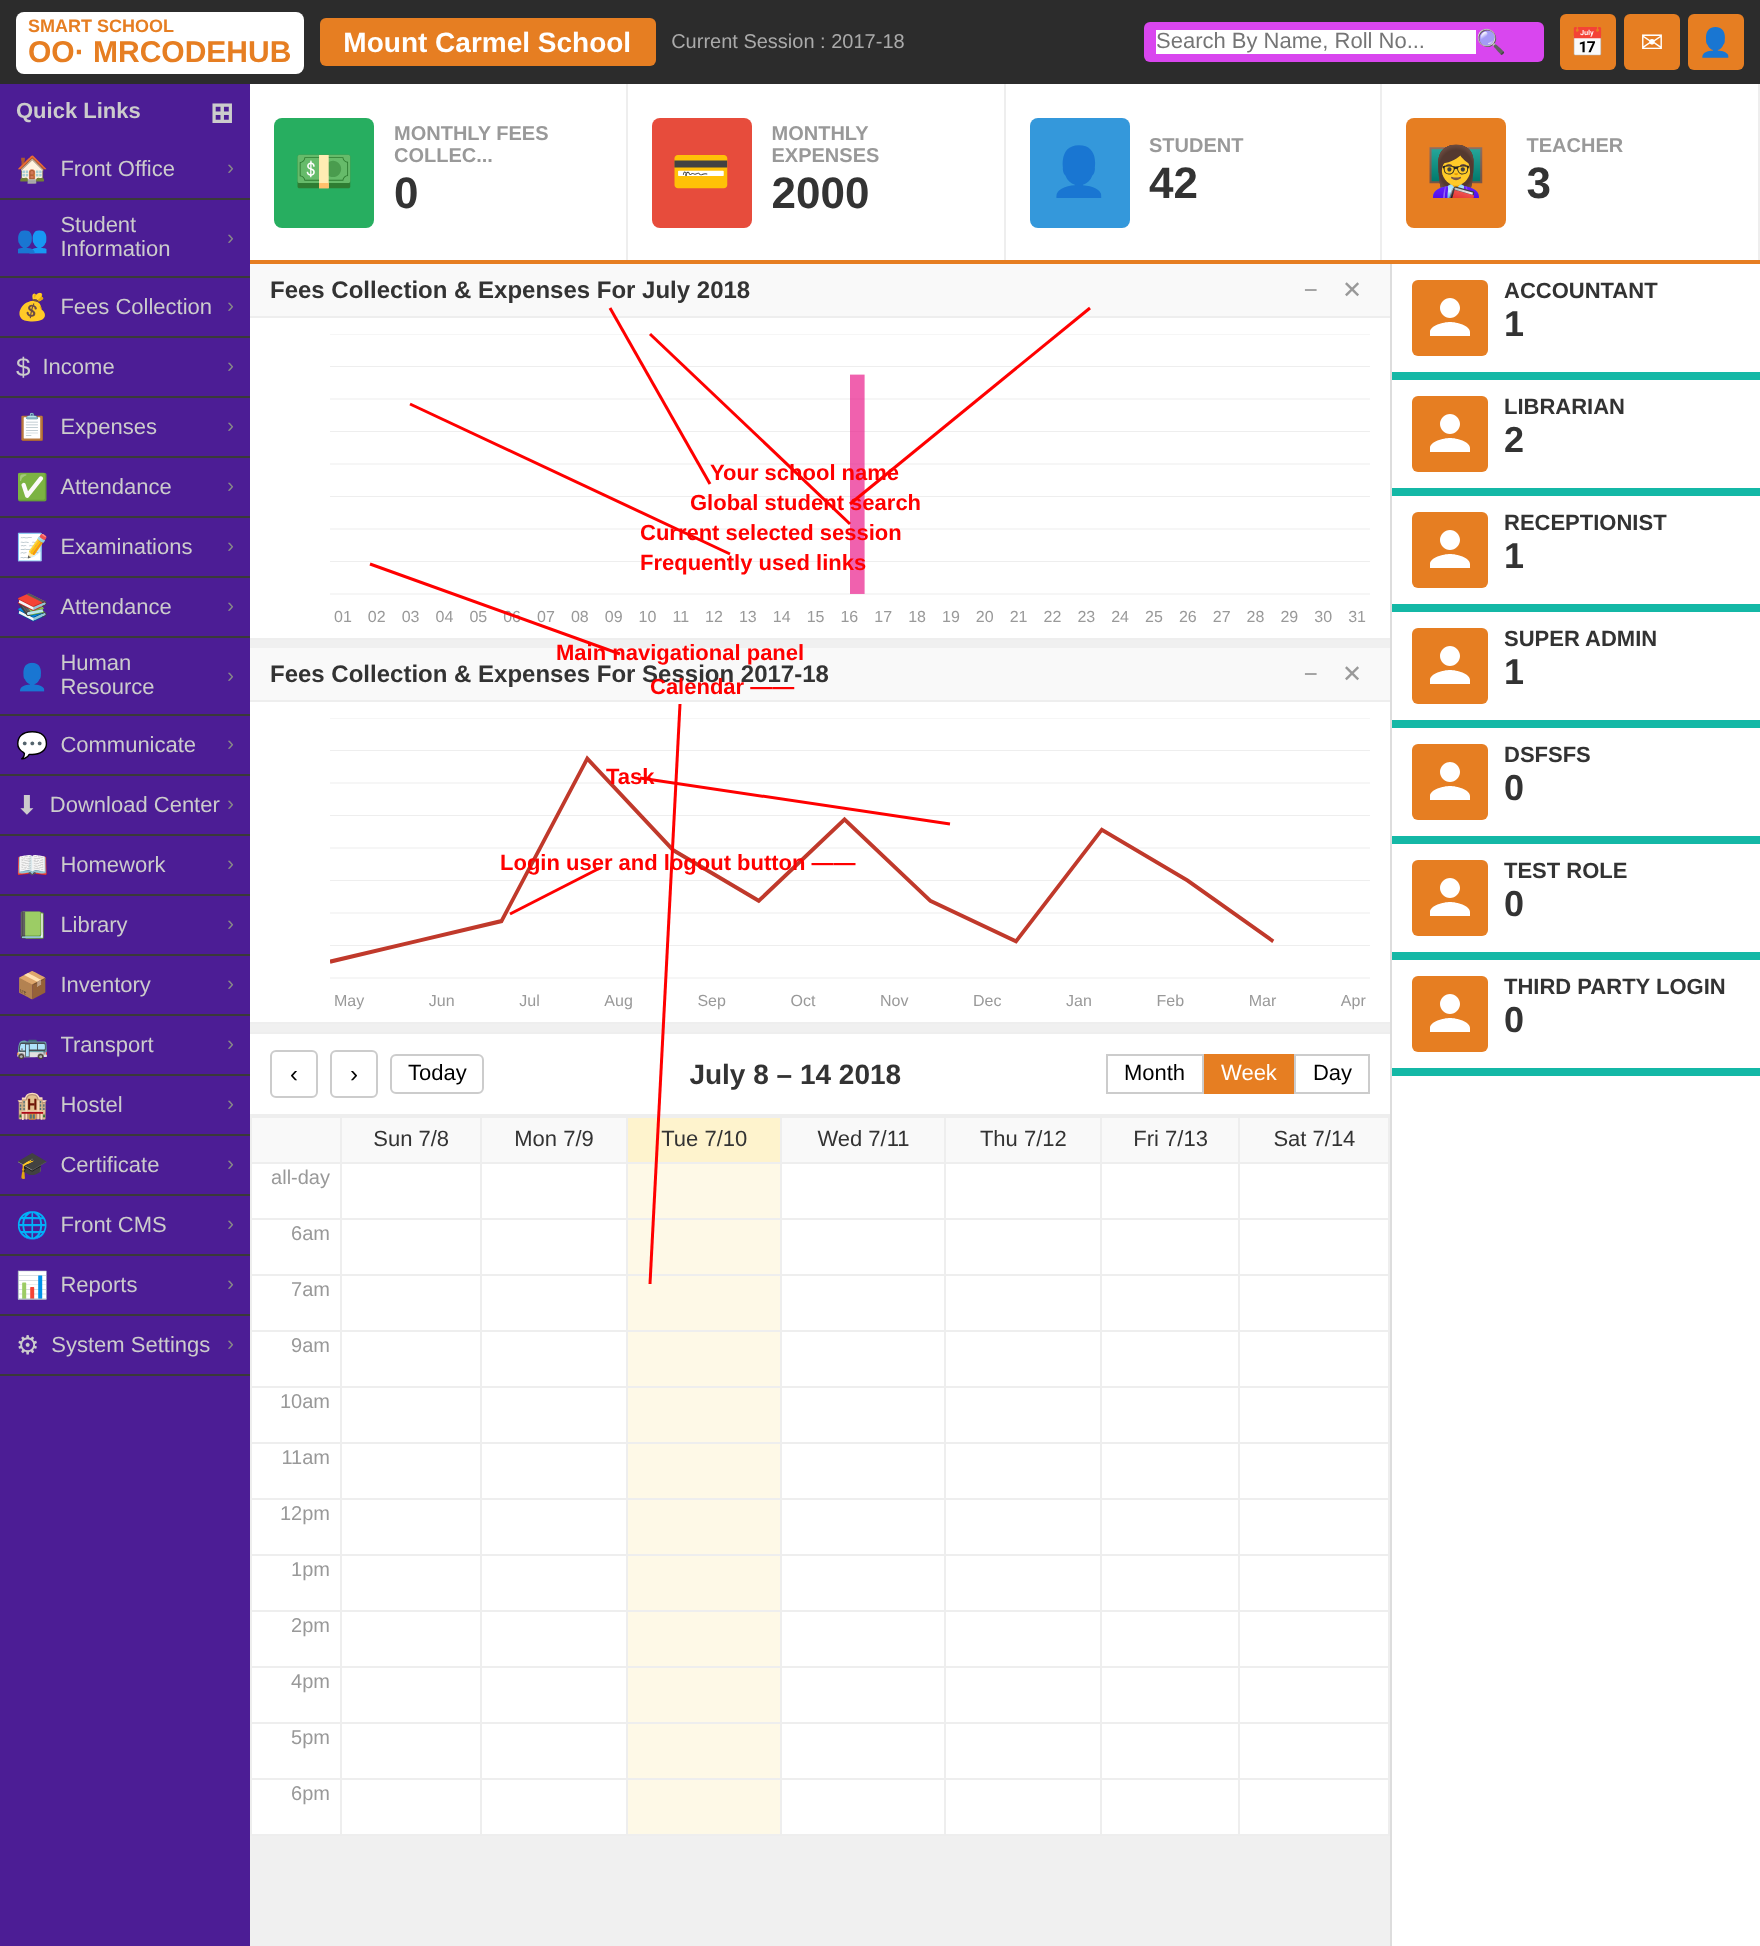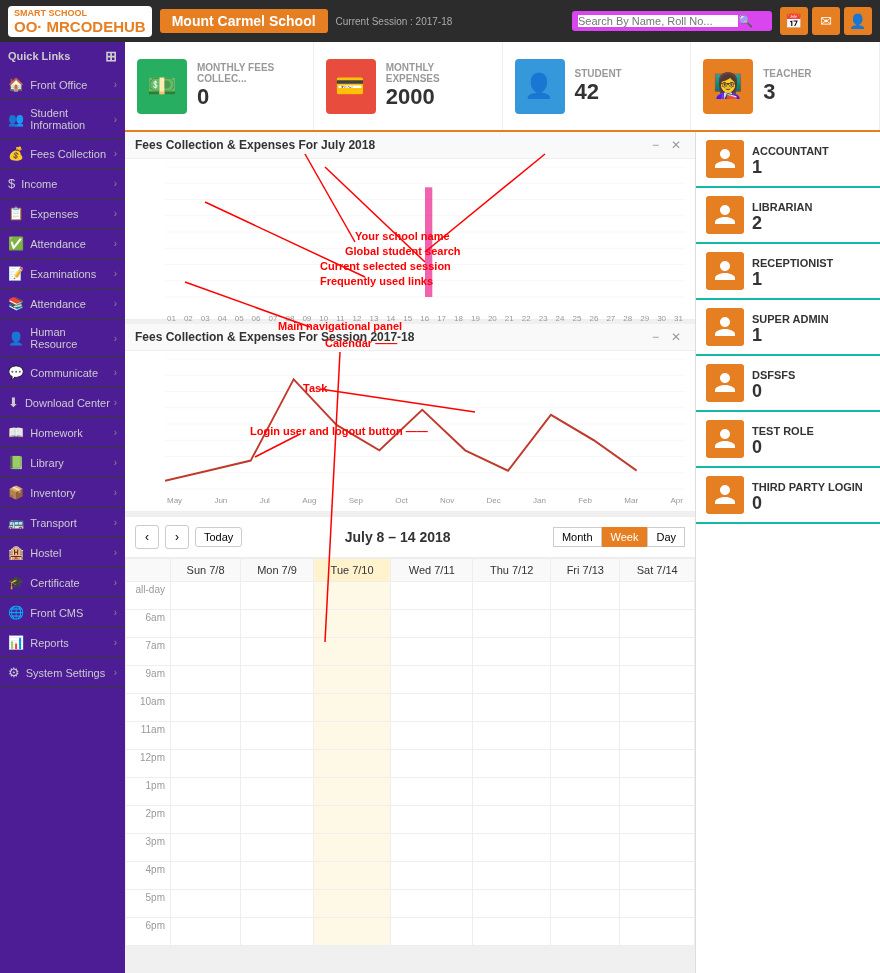--- a/index.html
+++ b/index.html
@@ -33,21 +33,21 @@
 
     
     .stats-row { display: flex; height: 90px; background: #fff; border-bottom: 2px solid #e67e22; }
     .stat-card { flex: 1; display: flex; align-items: center; padding: 8px 12px; border-right: 1px solid #eee; }
     .stat-icon-box { width: 50px; height: 55px; border-radius: 4px; display: flex; align-items: center; justify-content: center; font-size: 24px; color: #fff; margin-right: 10px; flex-shrink: 0; }
     .stat-info .stat-label { font-size: 10px; color: #999; font-weight: bold; text-transform: uppercase; }
     .stat-info .stat-value { font-size: 22px; font-weight: bold; color: #333; }
 
     
     .right-panel { width: 185px; background: #fff; overflow-y: auto; border-left: 1px solid #ddd; flex-shrink: 0; }
-    .role-card { display: flex; align-items: flex-end; padding: 8px 10px; border-bottom: 2px solid #14b8a6; }
+    .role-card { display: flex; align-items: flex-start; padding: 8px 10px; border-bottom: 4px solid #14b8a6; }
     .role-avatar { width: 38px; height: 38px; background: #e67e22; border-radius: 3px; display: flex; align-items: center; justify-content: center; margin-right: 8px; flex-shrink: 0; }
     .role-avatar svg { width: 24px; height: 24px; fill: #fff; }
     .role-info .role-name { font-size: 11px; font-weight: bold; color: #333; }
     .role-info .role-count { font-size: 18px; font-weight: bold; color: #333; }
 
     
     .content-area { flex: 1; display: flex; overflow: hidden; }
 
     
     .chart-section { background: #fff; margin: 0; border-bottom: 1px solid #eee; }
@@ -307,21 +307,21 @@
               <text x="-2" y="52" text-anchor="end" font-size="8" fill="#999">1250</text>
               <text x="-2" y="68" text-anchor="end" font-size="8" fill="#999">1000</text>
               <text x="-2" y="84" text-anchor="end" font-size="8" fill="#999">750</text>
               <text x="-2" y="100" text-anchor="end" font-size="8" fill="#999">500</text>
               <text x="-2" y="116" text-anchor="end" font-size="8" fill="#999">250</text>
               <text x="-2" y="130" text-anchor="end" font-size="8" fill="#999">0</text>
 
               <rect x="285" y="20" width="8" height="108" fill="#e91e8c" opacity="0.7"></rect>
             </svg>
             
-            <div style="display:flex;justify-content:space-between;margin-top:12px;padding:0 2px;">
+            <div style="display:flex;justify-content:space-between;margin-top:2px;padding:0 2px;">
               <span style="font-size:8px;color:#999;">01</span>
                 <span style="font-size:8px;color:#999;">02</span>
                 <span style="font-size:8px;color:#999;">03</span>
                 <span style="font-size:8px;color:#999;">04</span>
                 <span style="font-size:8px;color:#999;">05</span>
                 <span style="font-size:8px;color:#999;">06</span>
                 <span style="font-size:8px;color:#999;">07</span>
                 <span style="font-size:8px;color:#999;">08</span>
                 <span style="font-size:8px;color:#999;">09</span>
                 <span style="font-size:8px;color:#999;">10</span>
@@ -511,30 +511,20 @@
                   <td class="time-col">2pm</td>
                   <td style="height: 28px;"></td>
                   <td style="height: 28px;"></td>
                   <td style="background: rgb(254, 249, 231); height: 28px;"></td>
                   <td style="height: 28px;"></td>
                   <td style="height: 28px;"></td>
                   <td style="height: 28px;"></td>
                   <td style="height: 28px;"></td>
                 </tr>
                 <tr>
-                  <td class="time-col">3pm</td>
-                  <td style="height: 28px;"></td>
-                  <td style="height: 28px;"></td>
-                  <td style="background: rgb(254, 249, 231); height: 28px;"></td>
-                  <td style="height: 28px;"></td>
-                  <td style="height: 28px;"></td>
-                  <td style="height: 28px;"></td>
-                  <td style="height: 28px;"></td>
-                </tr>
-                <tr>
                   <td class="time-col">4pm</td>
                   <td style="height: 28px;"></td>
                   <td style="height: 28px;"></td>
                   <td style="background: rgb(254, 249, 231); height: 28px;"></td>
                   <td style="height: 28px;"></td>
                   <td style="height: 28px;"></td>
                   <td style="height: 28px;"></td>
                   <td style="height: 28px;"></td>
                 </tr>
                 <tr>

